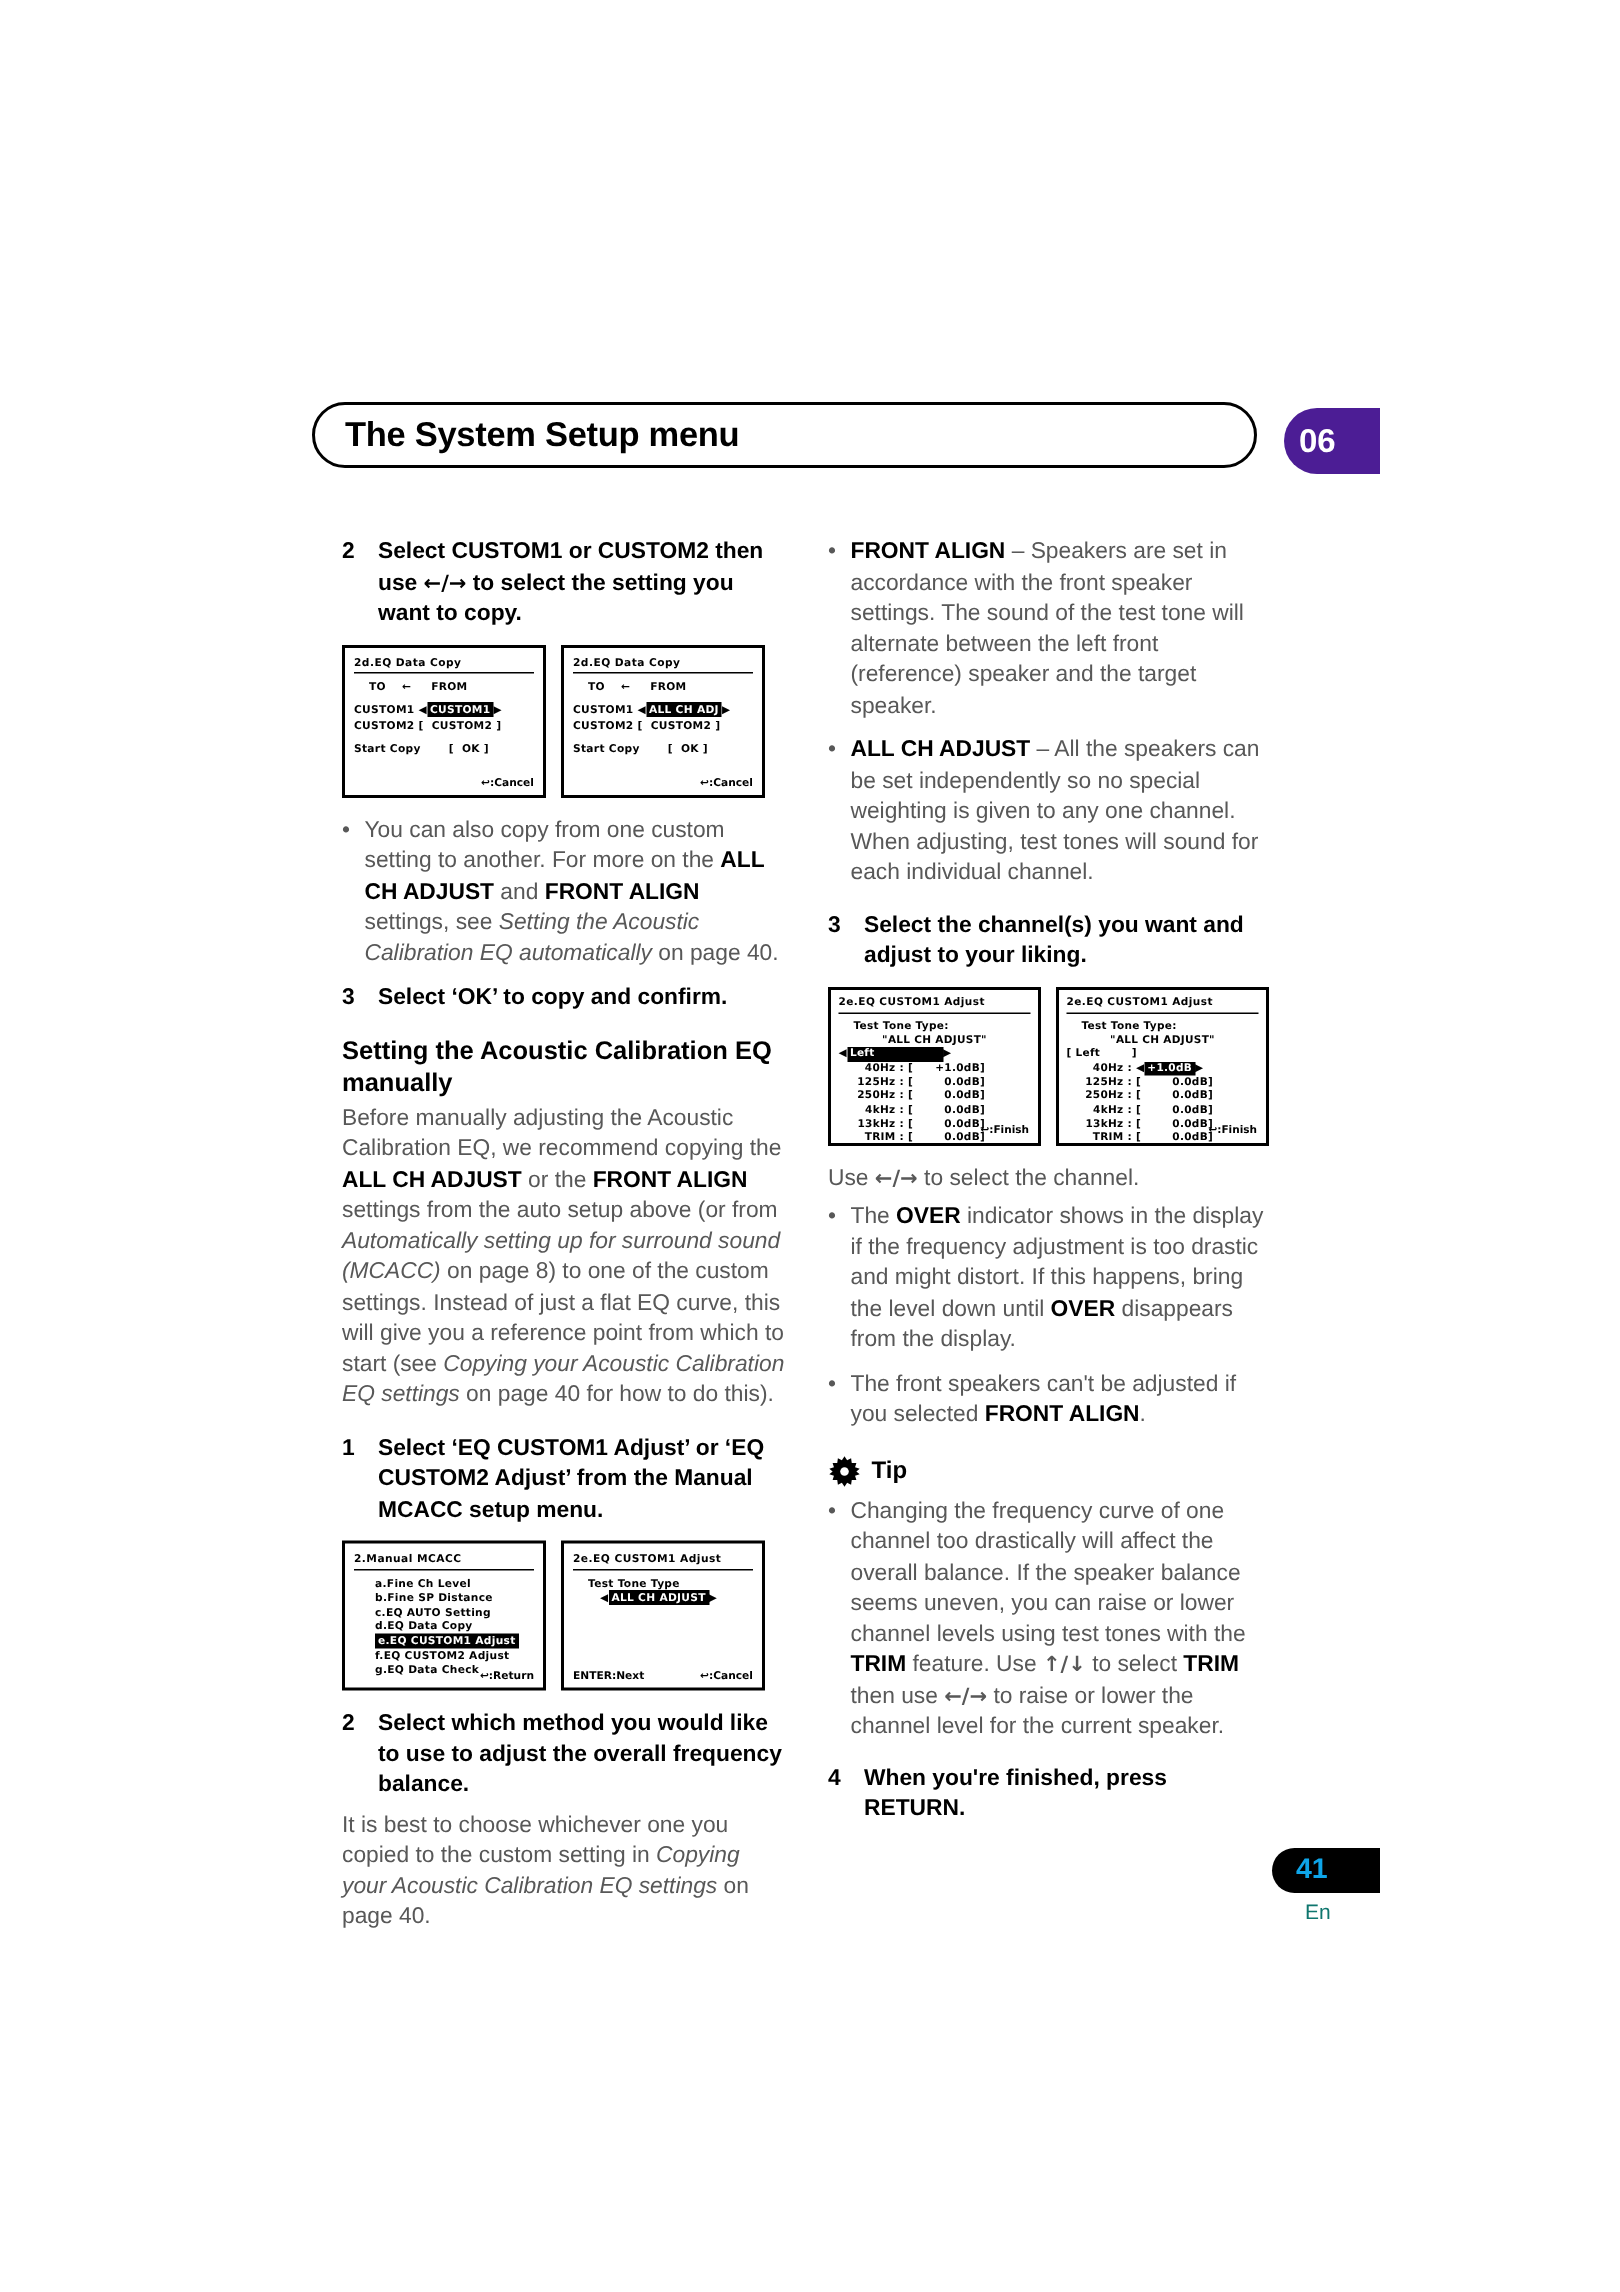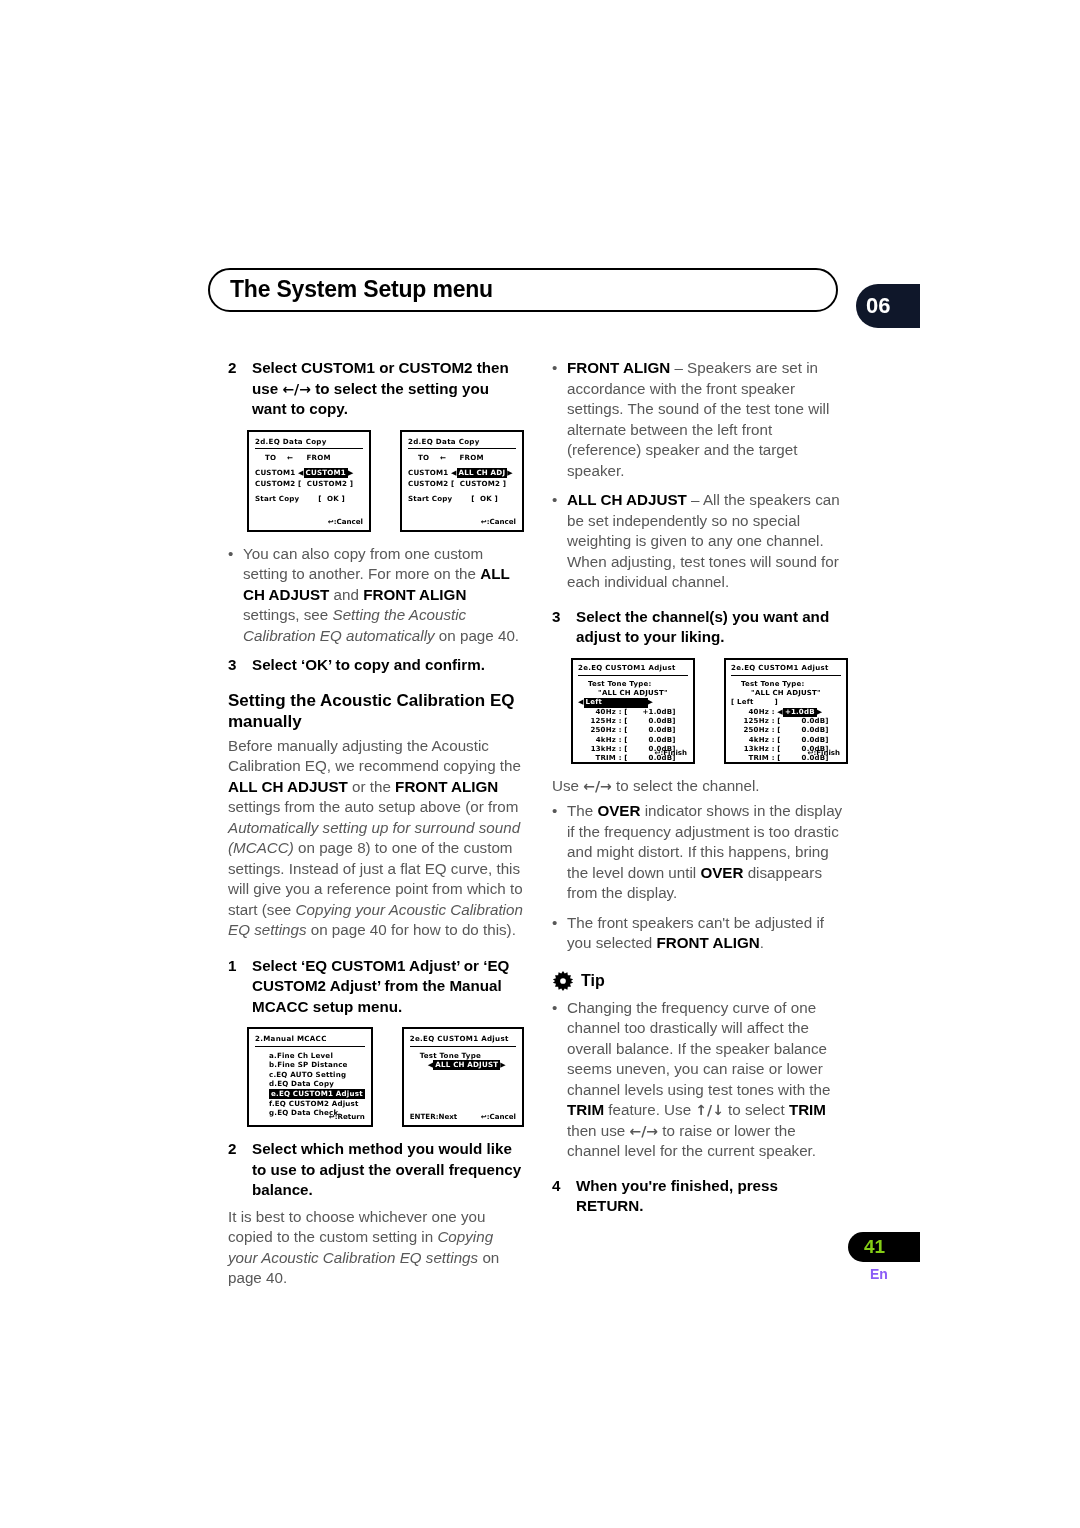--- a/index.html
+++ b/index.html
@@ -15,22 +15,22 @@
   .hdr{position:absolute;left:208px;top:268px;width:712px;height:44px;}
   .hdr-pill{
     position:absolute;left:0;top:0;width:630px;height:44px;
     border:2px solid #000;border-radius:22px;box-sizing:border-box;background:#fff;
   }
   .hdr-title{
     position:absolute;left:22px;top:8px;
     font-size:23px;font-weight:bold;color:#000;letter-spacing:-0.2px;
   }
   .hdr-chap{
-    position:absolute;left:648px;top:16px;width:64px;height:44px;
-    background:#0f172a;border-radius:22px 0 0 22px;
+    position:absolute;left:648px;top:4px;width:64px;height:44px;
+    background:#4c1d95;border-radius:22px 0 0 22px;
   }
   .hdr-chap span{
     position:absolute;left:10px;top:9px;color:#fff;font-size:22px;font-weight:bold;
   }
 
   
   .col{position:absolute;top:358px;width:296px;}
   .col-l{left:228px;}
   .col-r{left:552px;}
 
@@ -48,21 +48,20 @@
   .sp-s{height:5px;}
   .sp-l{height:15px;}
   .ar{font-family:"DejaVu Sans",sans-serif;font-weight:bold;font-size:14px;}
 
   
   .figrow{display:flex;gap:10px;margin:10px 0 12px 0;}
   .lcd{
     border:2px solid #000;background:#fff;box-sizing:border-box;
     font-family:"DejaVu Sans",sans-serif;font-weight:bold;color:#000;
     position:relative;
-    margin-left:19px;
   }
   .lcd-a{width:136px;height:102px;padding:5px 6px 0 6px;font-size:7.1px;line-height:9.4px;}
   .lcd-b{width:136px;height:100px;padding:5px 6px 0 6px;font-size:7.1px;line-height:9.6px;}
   .lcd-c{width:142px;height:106px;padding:4px 5px 0 5px;font-size:7.0px;line-height:9.3px;}
   .lcd-title{letter-spacing:0.3px;}
   .rule{border-bottom:1.6px solid #000;margin:2px 0 4px 0;}
   .row{white-space:pre;letter-spacing:0.2px;}
   .foot{position:absolute;right:6px;bottom:3px;white-space:pre;}
   .footl{position:absolute;left:6px;bottom:3px;white-space:pre;}
   .ctr{text-align:center;}
@@ -70,22 +69,22 @@
   .tri{font-family:"DejaVu Sans",sans-serif;font-size:7px;}
 
   
   .tip{margin:16px 0 6px 0;display:flex;align-items:center;gap:7px;}
   .tip-label{font-size:16px;font-weight:bold;color:#000;}
   .gear{width:22px;height:22px;display:block;}
 
   
   .pg{position:absolute;left:848px;top:1232px;width:72px;height:30px;
       background:#000;border-radius:15px 0 0 15px;}
-  .pg span{position:absolute;left:16px;top:4px;color:#84cc16;font-size:19px;font-weight:bold;}
-  .pg-en{position:absolute;left:870px;top:1266px;font-size:14px;color:#8b5cf6;font-weight:bold;}
+  .pg span{position:absolute;left:16px;top:4px;color:#0ea5e9;font-size:19px;font-weight:bold;}
+  .pg-en{position:absolute;left:870px;top:1266px;font-size:14px;color:#0f766e;}
 </style>
 </head>
 <body>
 
 <div class="page">
 
   <div class="hdr">
     <div class="hdr-pill"></div>
     <div class="hdr-title">The System Setup menu</div>
     <div class="hdr-chap">

